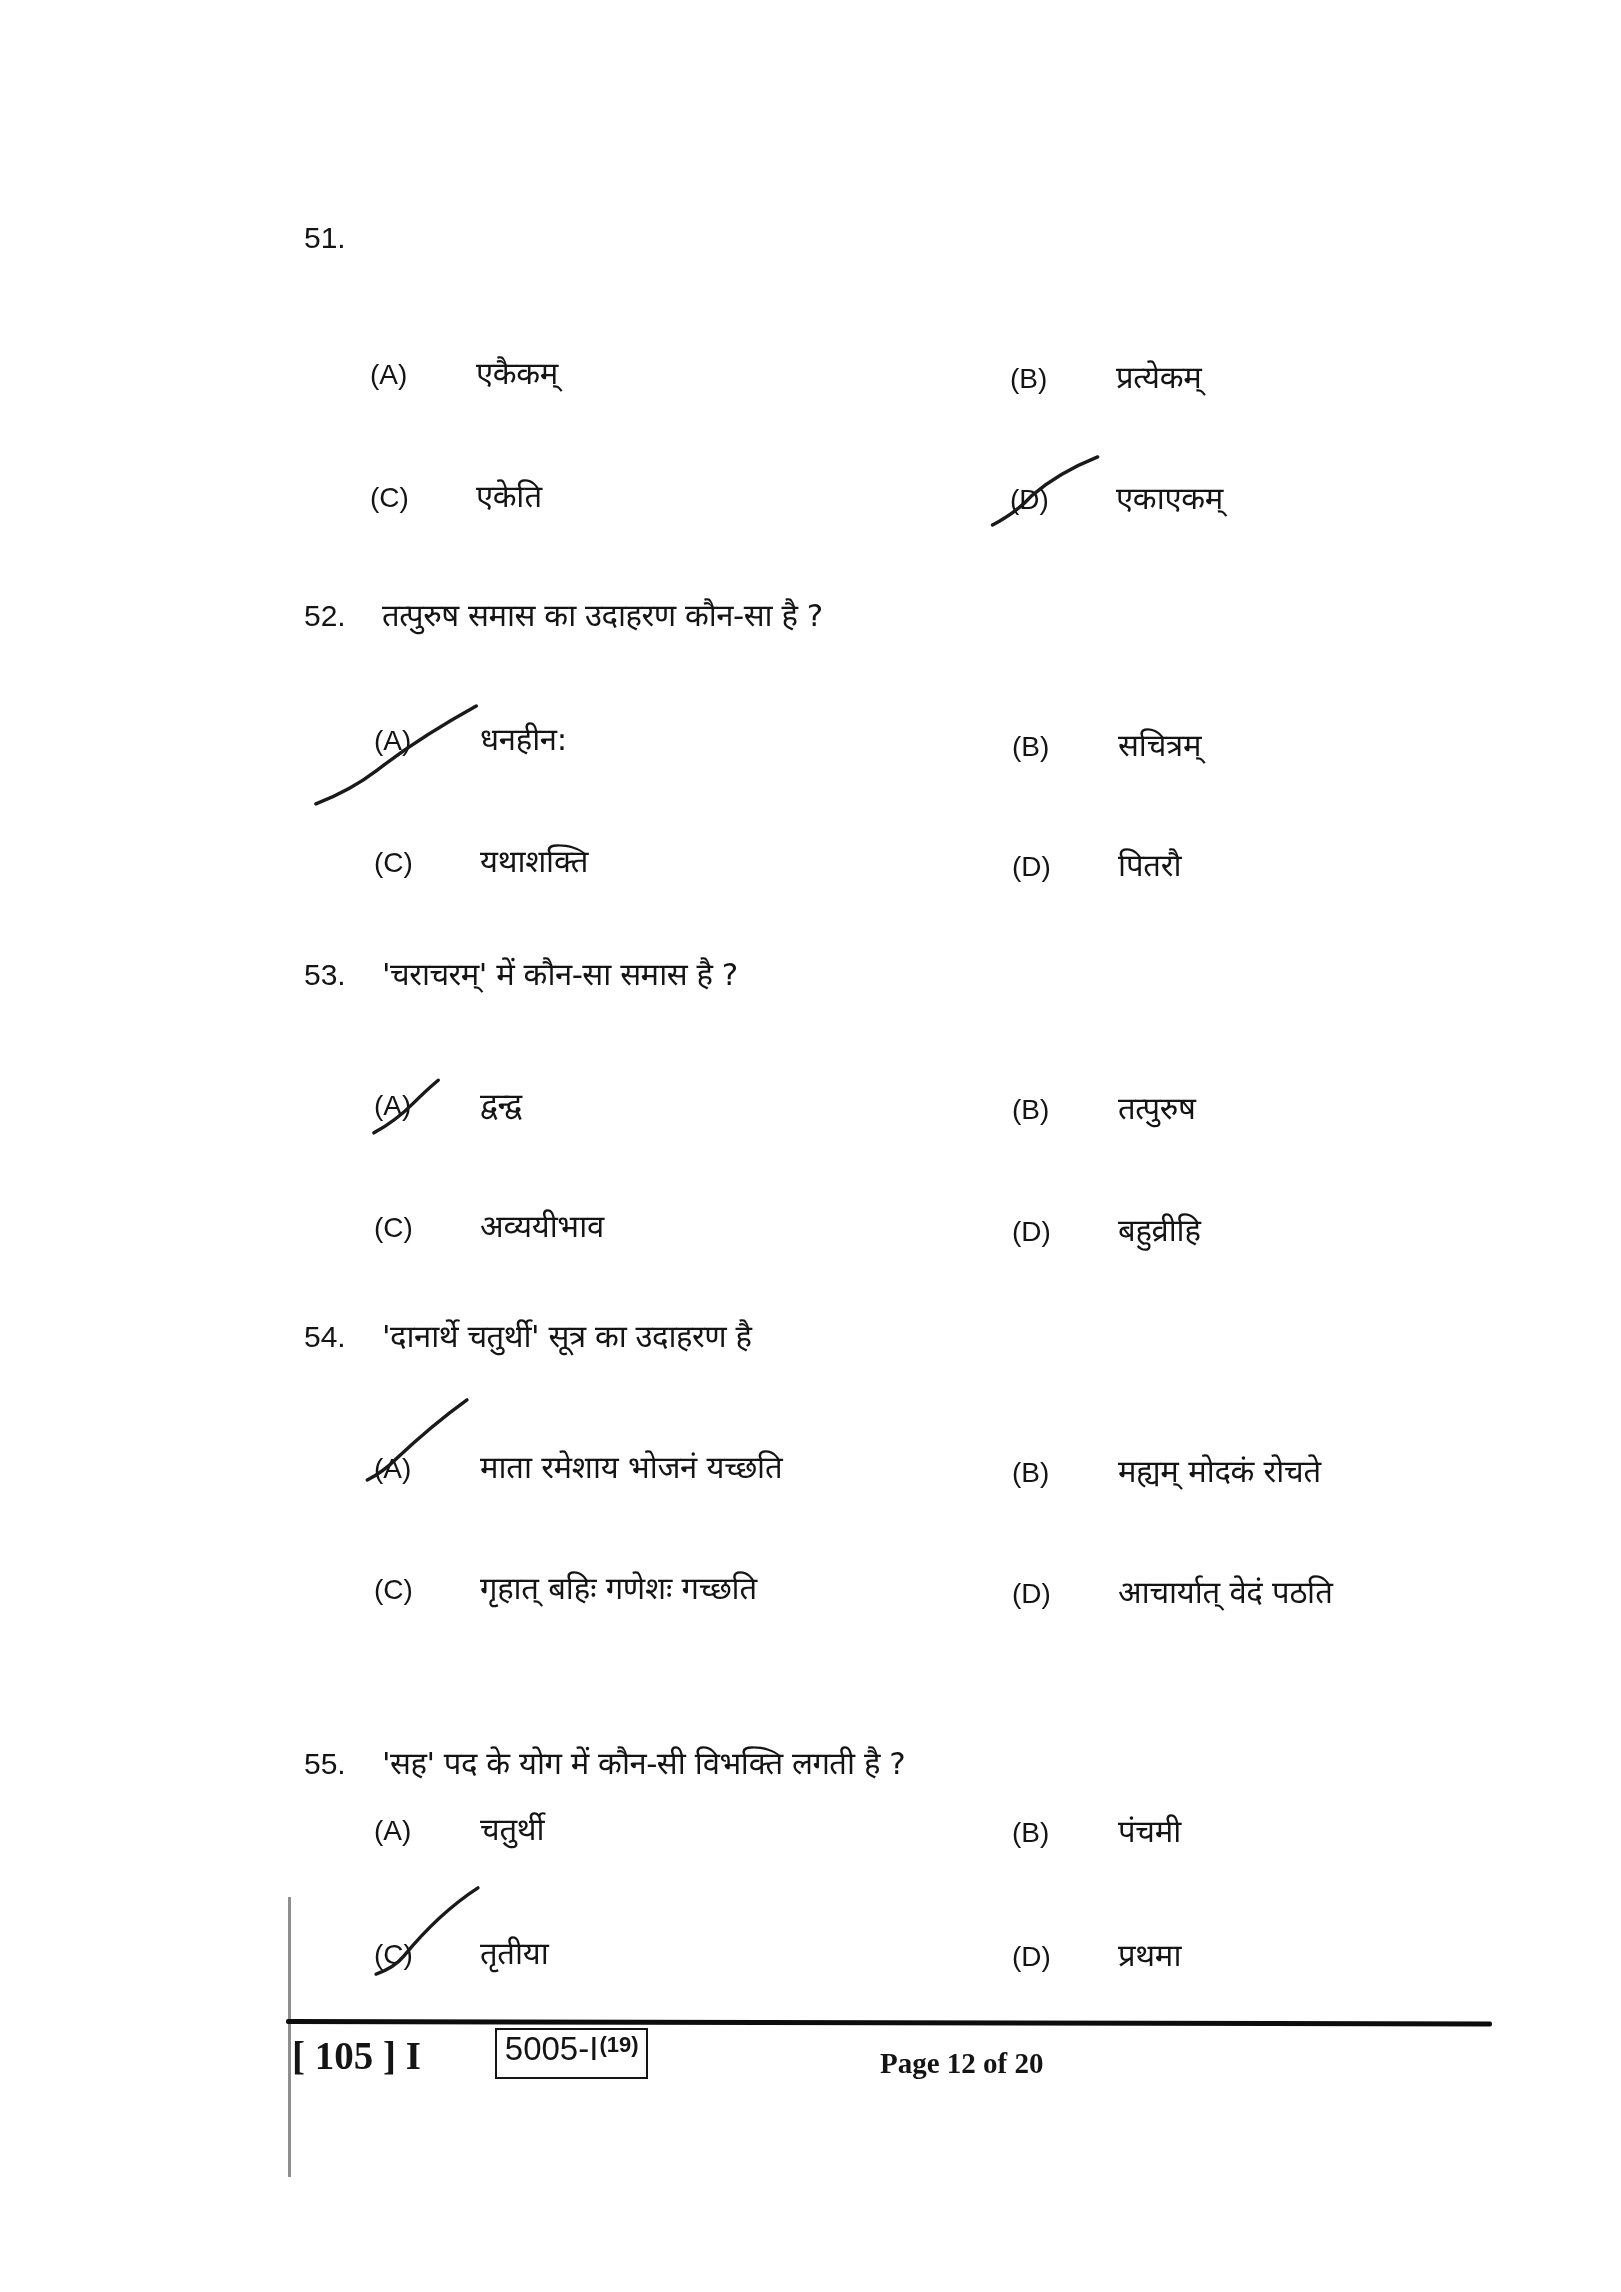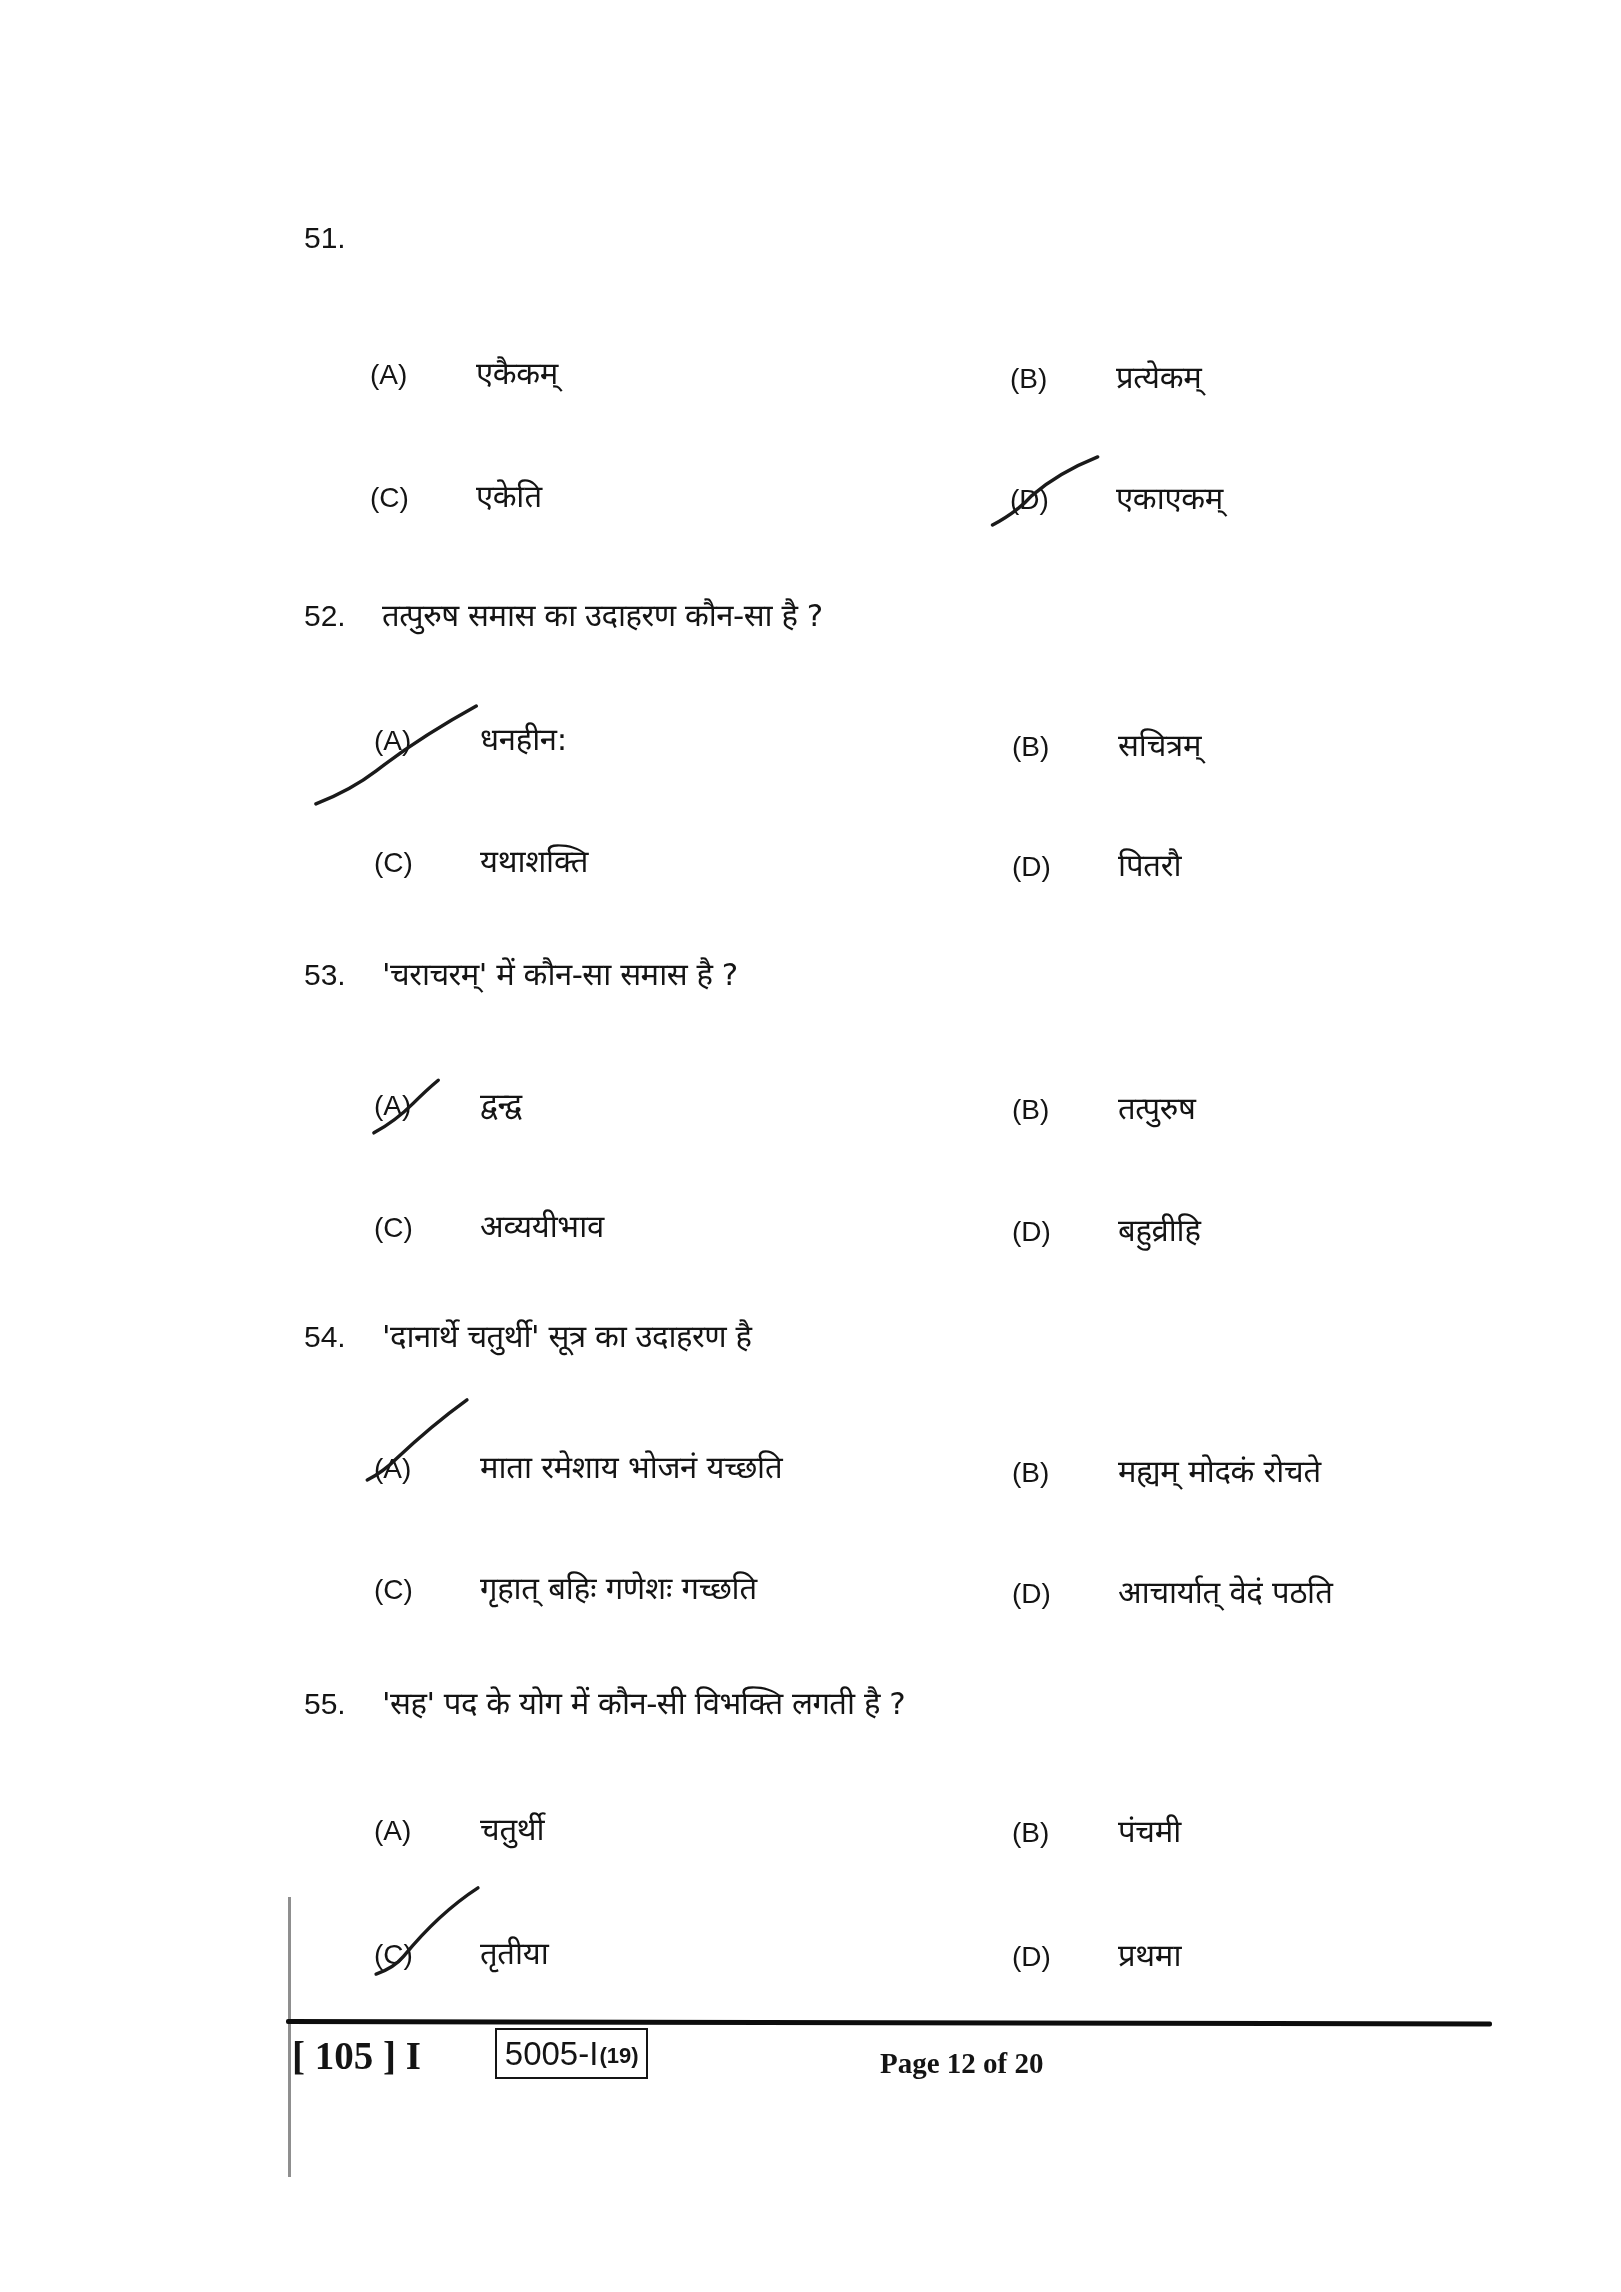--- a/index.html
+++ b/index.html
@@ -94,21 +94,20 @@
       line-height: 1;
     }
     .footer-box {
       position: absolute;
       left: 495px;
       top: 2028px;
       height: 51px;
       padding: 0 7.8px;
       border: 2.9px solid #141414;
       display: flex;
-      align-items: center;
       font-family: "Liberation Sans", sans-serif;
       font-size: 33px;
       white-space: nowrap;
       box-sizing: border-box;
     }
     .footer-box .sub {
       font-size: 22px;
       font-weight: bold;
       margin-left: 1px;
       position: relative;
@@ -227,21 +226,21 @@
   <div class="opt" style="left:1012px; top:1570px;">
     <span class="opt-label">(D)</span>
     <span class="opt-text">आचार्यात् वेदं पठति</span>
   </div>
   <div class="tick" style="left:363px; top:1396px;">
     <svg width="118" height="88" viewBox="0 0 120 90">
       <path d="M4 86 Q 20 78 34 64 Q 70 30 106 4" fill="none" stroke="#1a1a1a" stroke-width="3.5" stroke-linecap="round"></path>
     </svg>
   </div>
 
-  <div class="q-stem" style="left:292px; top:1688px;">
+  <div class="q-stem" style="left:292px; top:1748px;">
     <span class="q-num">55.</span>
     <span class="q-text">'सह' पद के योग में कौन-सी विभक्ति लगती है ?</span>
   </div>
   <div class="opt" style="left:374px; top:1807px;">
     <span class="opt-label">(A)</span>
     <span class="opt-text">चतुर्थी</span>
   </div>
   <div class="opt" style="left:1012px; top:1809px;">
     <span class="opt-label">(B)</span>
     <span class="opt-text">पंचमी</span>

